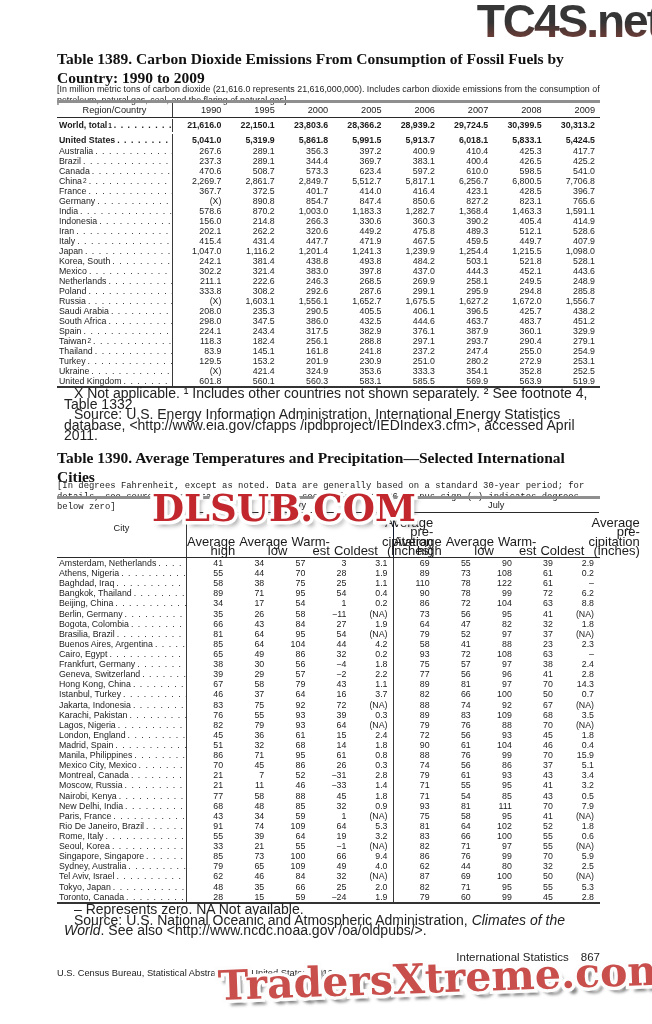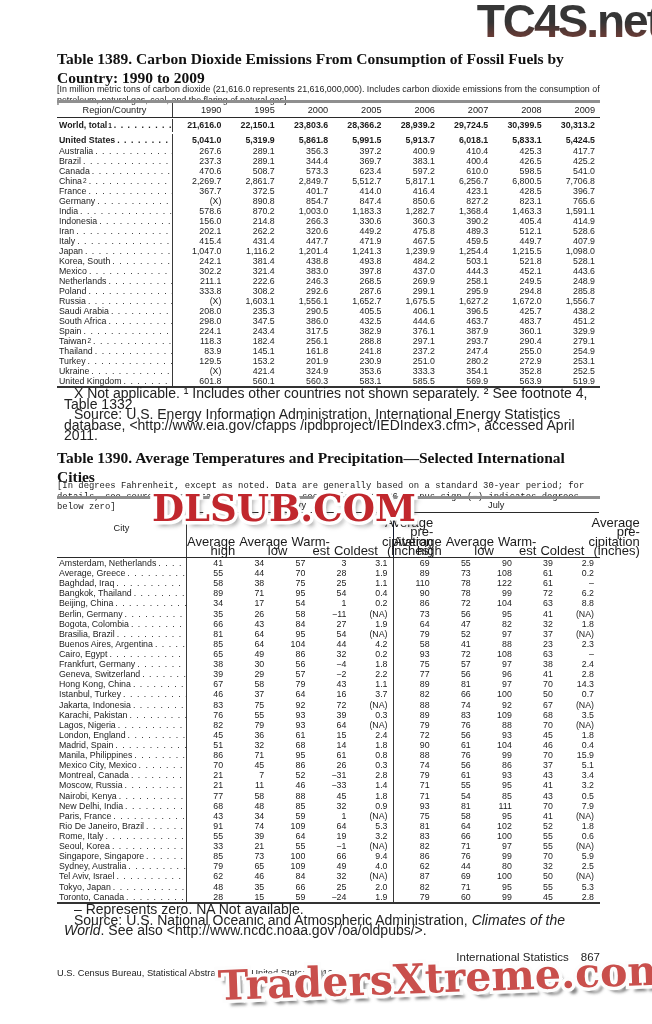--- a/index.html
+++ b/index.html
@@ -551,21 +551,21 @@
         <div class="gcells">
           <div class="c v">69</div>
           <div class="c v">55</div>
           <div class="c v">90</div>
           <div class="c v">39</div>
           <div class="c v">2.9</div>
         </div>
       </div>
       <div class="trow">
         <div class="c stub">
-          <span class="nm">Average, Greece</span>
+          <span class="nm">Athens, Nigeria</span>
           <span class="leader"></span>
         </div>
         <div class="gcells g1">
           <div class="c v">55</div>
           <div class="c v">44</div>
           <div class="c v">70</div>
           <div class="c v">28</div>
           <div class="c v">1.9</div>
         </div>
         <div class="gcells">

